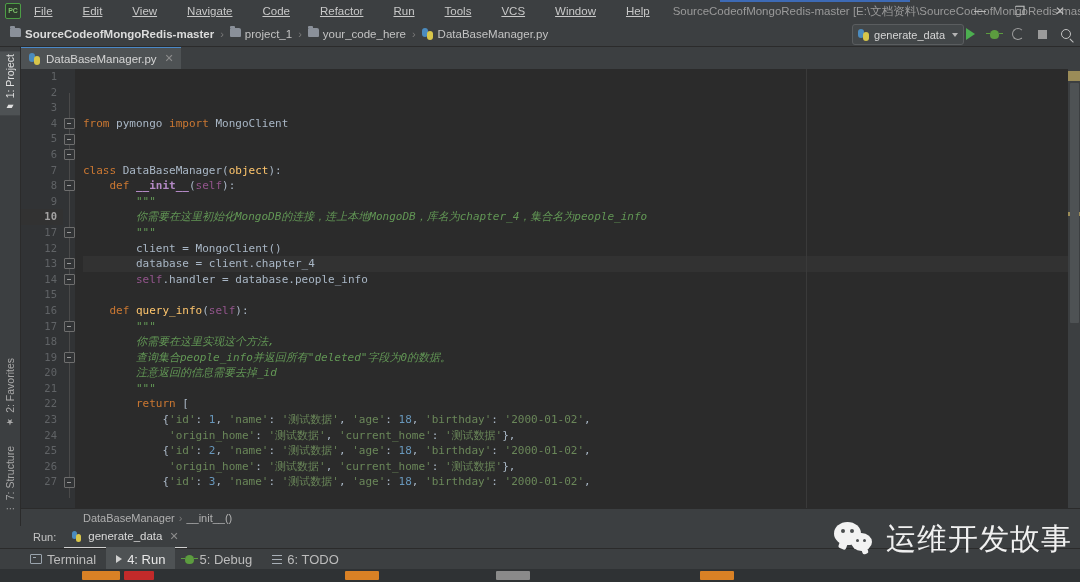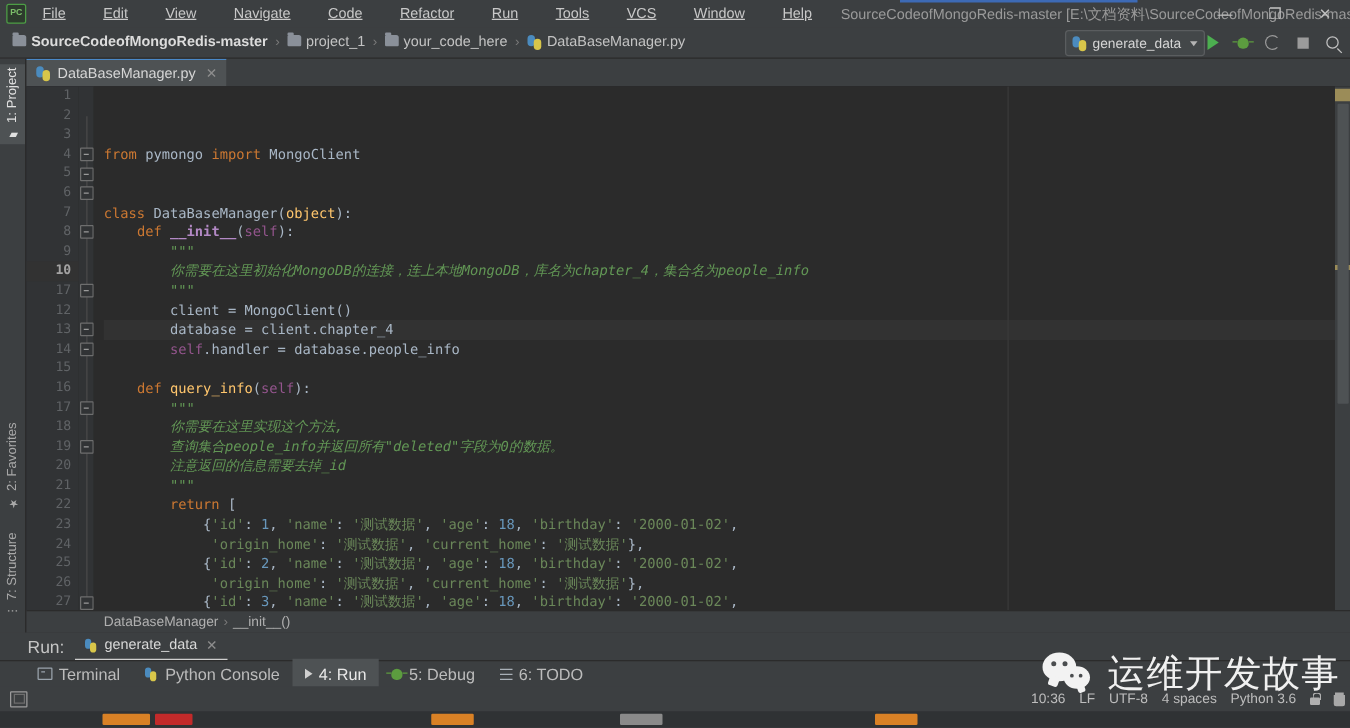--- a/index.html
+++ b/index.html
@@ -101,21 +101,21 @@
   .vmark.m1{top:2px;height:10px;}
   .vmark.m2{top:143px;}
 
   
   .navcrumb{height:17px;background:#3c3f41;display:flex;align-items:center;gap:4px;padding-left:62px;
     font-size:11px;color:#b0b0b0;flex:0 0 auto;border-top:1px solid #2b2b2b;}
   .navcrumb .sep{color:#7a7a7a;}
 
   
   .runpanel{height:22px;background:#3c3f41;display:flex;align-items:center;flex:0 0 auto;}
-  .run-label{padding:0 8px 0 22px;font-size:14px;color:#c5c5c5;}
+  .run-label{padding:0 8px 0 22px;font-size:11px;color:#c5c5c5;margin-left:11px;}
   .run-tab{height:21px;display:flex;align-items:center;gap:5px;padding:0 8px;
     border-bottom:2px solid #cfcfcf;font-size:11.5px;color:#d9d9d9;}
   .run-tab .x{color:#8d8d8d;font-size:11px;margin-left:2px;}
 
   
   .bottombar{height:20px;background:#3c3f41;display:flex;align-items:center;gap:0;flex:0 0 auto;
     border-top:1px solid #2b2b2b;padding-left:20px;}
   .btab{display:flex;align-items:center;gap:5px;padding:2px 10px;font-size:13px;color:#bcbcbc;height:20px;}
   .btab.sel{background:#4e5254;color:#e8e8e8;}
   .btab.sel .play-sm{border-left-color:#d0d0d0;}
@@ -348,59 +348,38 @@
       <span>generate_data</span>
       <span class="x">✕</span>
     </div>
   </div>
 
   <div class="bottombar">
     <div class="btab">
       <span class="term-ic"></span>
       <span>Terminal</span>
     </div>
-    <div class="btab">
-      <span class="console-ic">
-          <i class="b"></i>
-          <i class="y"></i>
-        </span>
-      <span>Python Console</span>
-    </div>
     <div class="btab sel">
       <span class="play-sm"></span>
       <span>4: Run</span>
     </div>
     <div class="btab">
       <span class="bug"></span>
       <span>5: Debug</span>
     </div>
     <div class="btab">
       <span class="todo-ic">
           <span></span>
           <span></span>
           <span></span>
         </span>
       <span>6: TODO</span>
     </div>
   </div>
 
-  <div class="statusbar">
-    <div class="sb-left">
-      <span class="sb-box"></span>
-    </div>
-    <div class="sb-right">
-      <span>10:36</span>
-      <span>LF</span>
-      <span>UTF-8</span>
-      <span>4 spaces</span>
-      <span>Python 3.6</span>
-      <span class="lock"></span>
-      <span class="trash"></span>
-    </div>
-  </div>
 
   <div class="taskbar">
     <div class="tb-item" style="left:82px;width:38px;background:#d98125;"></div>
     <div class="tb-item" style="left:124px;width:30px;background:#c22a2a;"></div>
     <div class="tb-item" style="left:345px;width:34px;background:#d98125;"></div>
     <div class="tb-item" style="left:496px;width:34px;background:#8a8a8a;"></div>
     <div class="tb-item" style="left:700px;width:34px;background:#d98125;"></div>
   </div>
 
   <div class="watermark">

